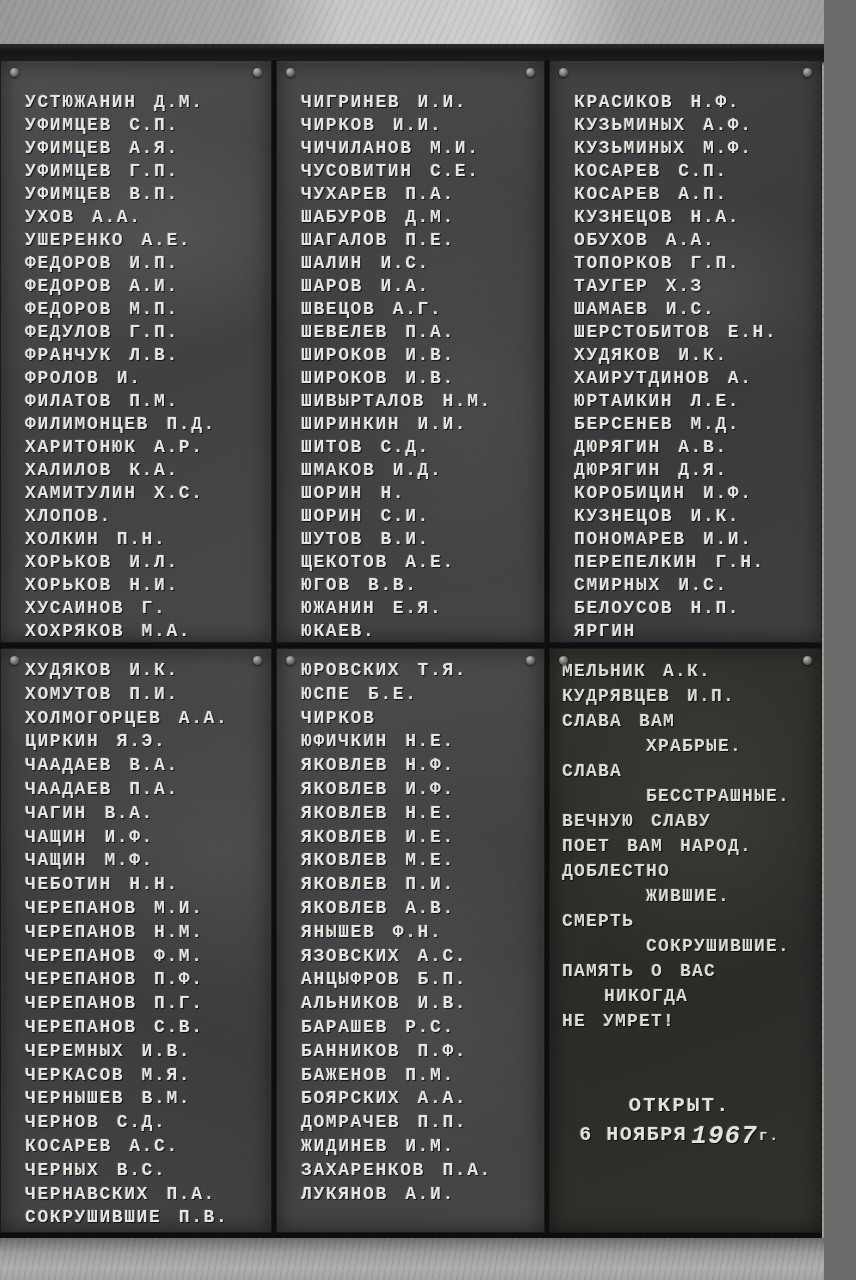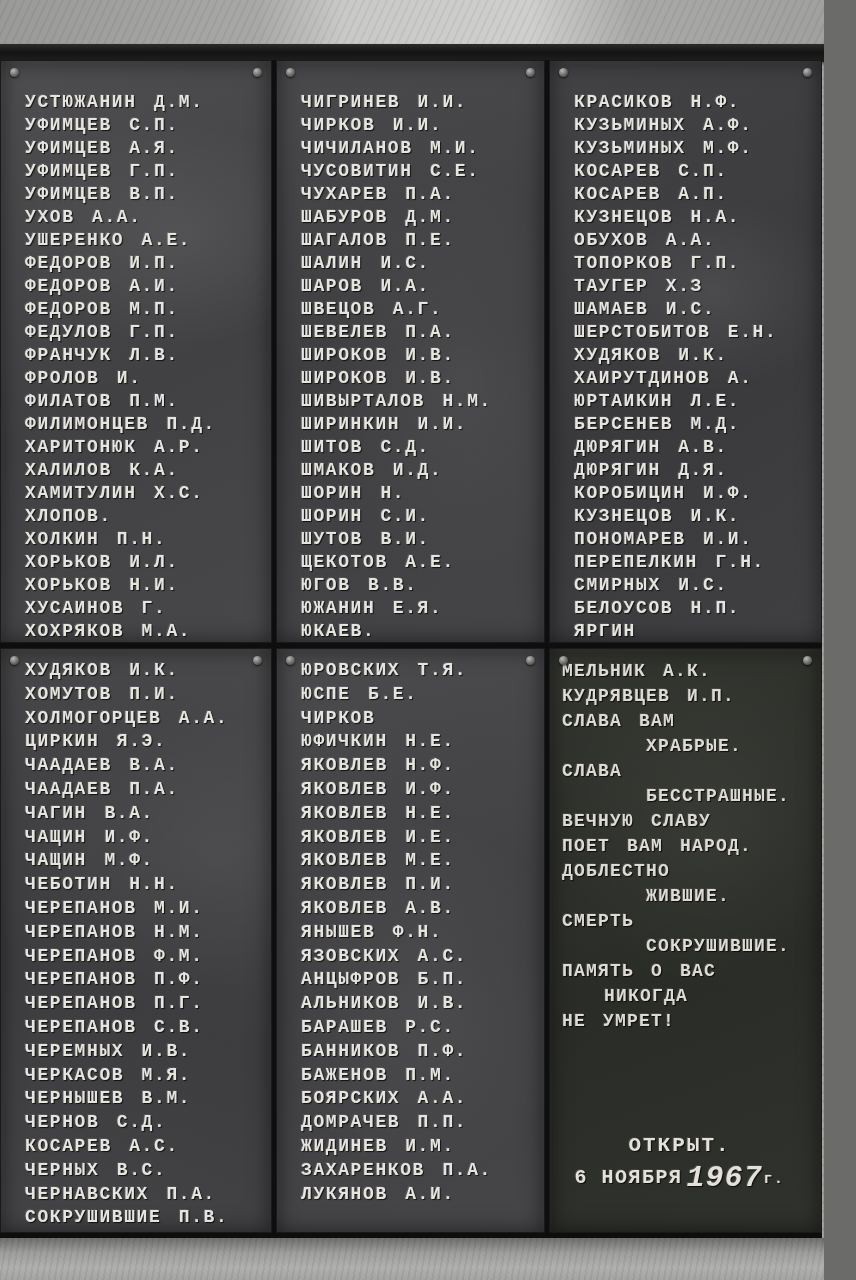--- a/index.html
+++ b/index.html
@@ -76,32 +76,32 @@
     color:#e6e4de;
     text-shadow:1px 1px 1px rgba(0,0,0,.75), -1px -1px 0 rgba(255,255,255,.10);
   }
   .row2 .name-line{line-height:23.8px;}
   .p-f .name-line{color:#dcdad2;}
   .verse{padding:12px 17px 0 12px;margin:0;}
   .verse .name-line{line-height:25px;letter-spacing:1.2px;}
   .indent-lg{padding-left:84px;}
   .indent-sm{padding-left:42px;}
   .dedication{
-    margin-top:100px;text-align:center;padding-right:12px;
+    margin-top:60px;text-align:center;padding-right:12px;
     color:#e3e1d9;
     text-shadow:1px 1px 1px rgba(0,0,0,.75), -1px -1px 0 rgba(255,255,255,.10);
   }
   .dedication .open-label{
     font-size:21px;font-weight:700;letter-spacing:2px;display:block;
   }
   .dedication .open-date{
     font-size:20px;font-weight:700;letter-spacing:1.5px;display:block;margin-top:4px;white-space:nowrap;
   }
   .dedication .year{
-    font-size:30px;font-style:italic;letter-spacing:1px;font-weight:700;
+    font-size:26px;font-style:italic;letter-spacing:1px;font-weight:700;
     vertical-align:-3px;padding:0 1px 0 4px;
   }
   .dedication .suffix{font-size:15px;font-weight:700;}
 </style>
 </head>
 <body>
 
 <div class="scene">
   <div class="granite-top"></div>
   <div class="granite-right"></div>

